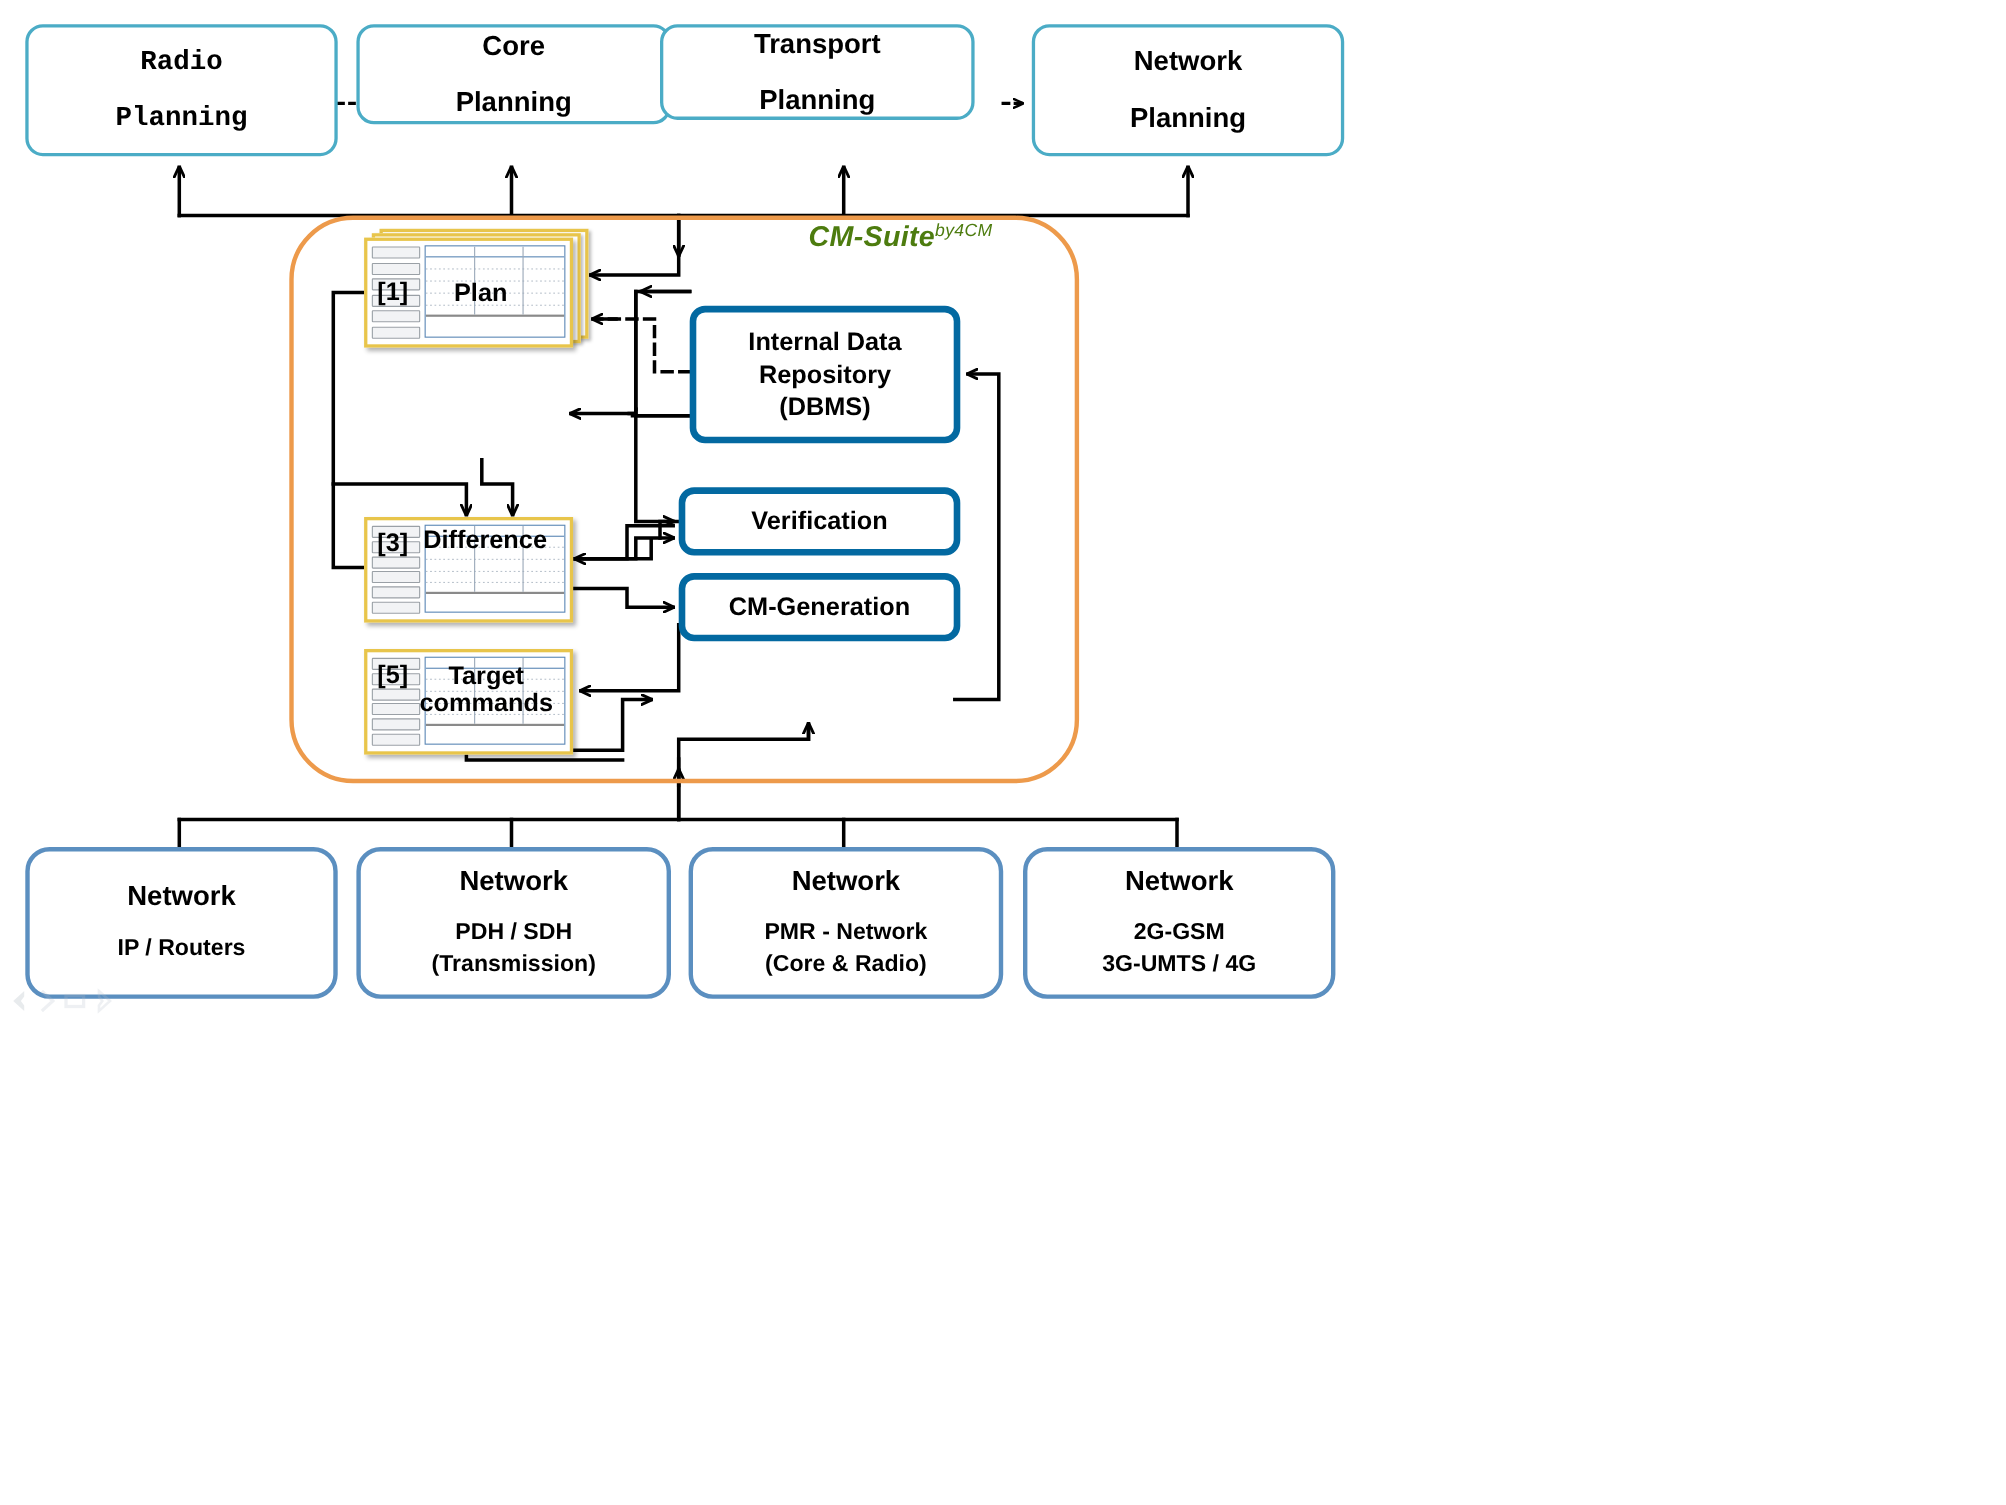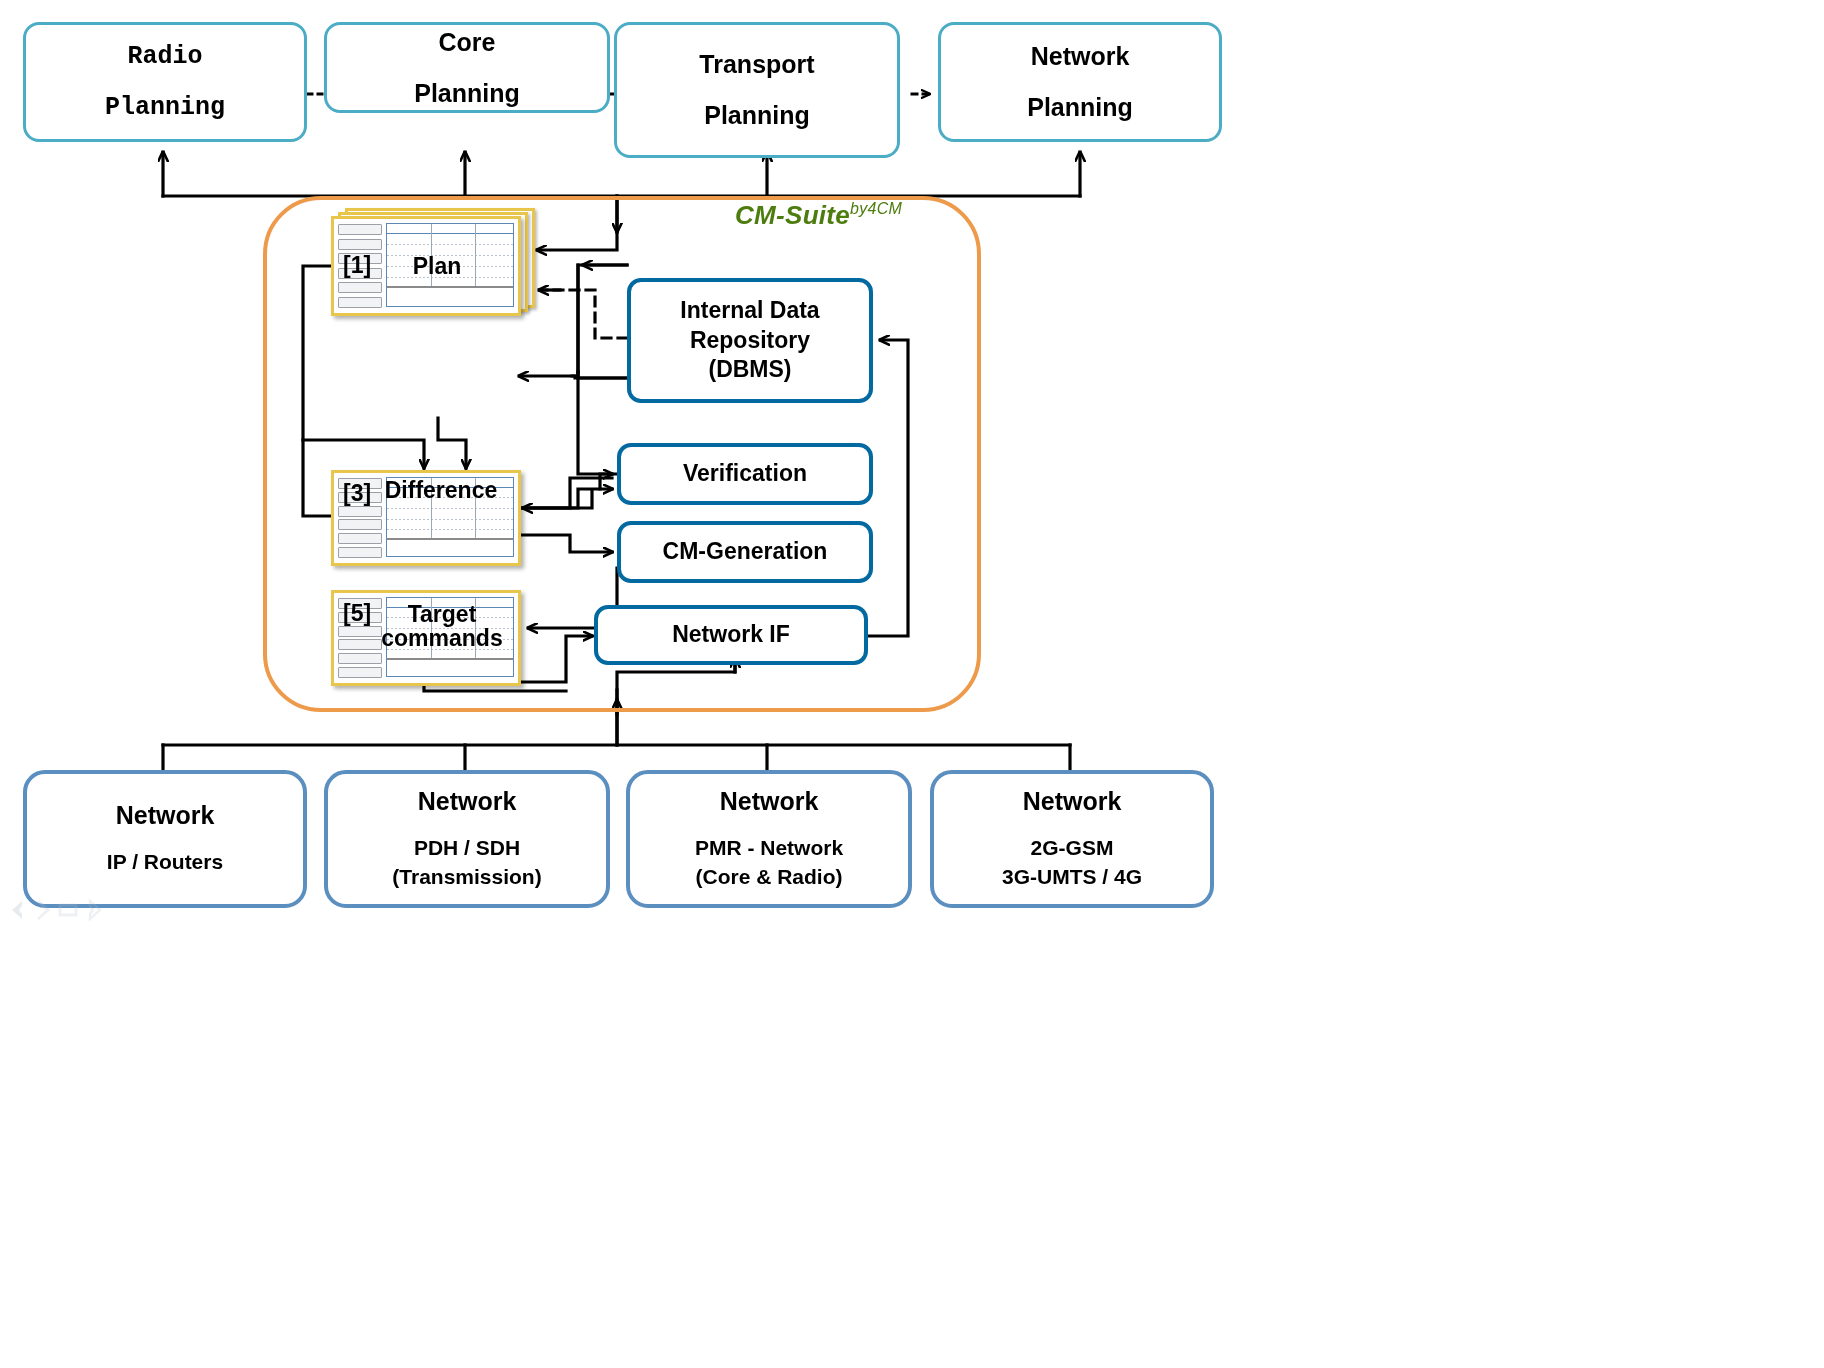--- a/index.html
+++ b/index.html
@@ -22,21 +22,21 @@
   .bot-node .l2{font-size:21px;line-height:1.35;}
 
   
   #suite{position:absolute;left:263px;top:196px;width:718px;height:516px;
          border:4px solid #ED9A4B;border-radius:58px;background:transparent;box-sizing:border-box;}
   #suite-title{position:absolute;left:735px;top:200px;white-space:nowrap;
         font-size:26px;font-weight:bold;font-style:italic;color:#4d7c0f;letter-spacing:.3px;}
   #suite-title .sup{font-size:16px;font-weight:normal;vertical-align:super;font-style:italic;}
 
   
-  .fbox{position:absolute;box-sizing:border-box;border:4px solid #0369a1;border-radius:14px;
+  .fbox{position:absolute;box-sizing:border-box;border:6px solid #0369a1;border-radius:14px;
         background:#ffffff;display:flex;align-items:center;justify-content:center;
         text-align:center;font-weight:bold;color:#000;font-size:23px;line-height:1.28;}
 
   
   .sheet{position:absolute;box-sizing:border-box;}
   .sheet .shadowcard{position:absolute;box-sizing:border-box;background:#fff;
         border:3px solid #E8C54B;box-shadow:2px 2px 3px rgba(0,0,0,.28);}
   .sheet .card{position:absolute;left:0;top:0;right:0;bottom:0;box-sizing:border-box;
         background:#fff;border:3px solid #E8C54B;box-shadow:3px 3px 4px rgba(0,0,0,.30);
         display:flex;}
@@ -136,21 +136,21 @@
   </svg>
 
   <div class="node top-node" style="left:23px;top:22px;width:284px;height:120px;font-family:Liberation Mono, monospace;">
     <div class="l1">Radio</div>
     <div class="l2">Planning</div>
   </div>
   <div class="node top-node" style="left:324px;top:22px;width:286px;height:91px;align-items:center;">
     <div class="l1">Core</div>
     <div class="l2">Planning</div>
   </div>
-  <div class="node top-node" style="left:614px;top:22px;width:286px;height:136px;">
+  <div class="node top-node" style="left:600px;top:22px;width:286px;height:87px;">
     <div class="l1">Transport</div>
     <div class="l2">Planning</div>
   </div>
   <div class="node top-node" style="left:938px;top:22px;width:284px;height:120px;">
     <div class="l1">Network</div>
     <div class="l2">Planning</div>
   </div>
 
   <div id="suite"></div>
   <div id="suite-title">
@@ -237,21 +237,20 @@
   </div>
 
   <div class="fbox" style="left:627px;top:278px;width:246px;height:125px;white-space:pre-line;">Internal Data
 Repository
 (DBMS)</div>
 
   <div class="fbox" style="left:617px;top:443px;width:256px;height:62px;">Verification</div>
 
   <div class="fbox" style="left:617px;top:521px;width:256px;height:62px;">CM-Generation</div>
 
-  <div class="fbox" style="left:594px;top:605px;width:274px;height:60px;">Network IF</div>
 
   <div class="node bot-node" style="left:23px;top:770px;width:284px;height:138px;">
     <div class="l1">Network</div>
     <div class="l2" style="white-space:pre-line;text-align:center;">IP / Routers</div>
   </div>
   <div class="node bot-node" style="left:324px;top:770px;width:286px;height:138px;">
     <div class="l1">Network</div>
     <div class="l2" style="white-space:pre-line;">PDH / SDH
 (Transmission)</div>
   </div>

